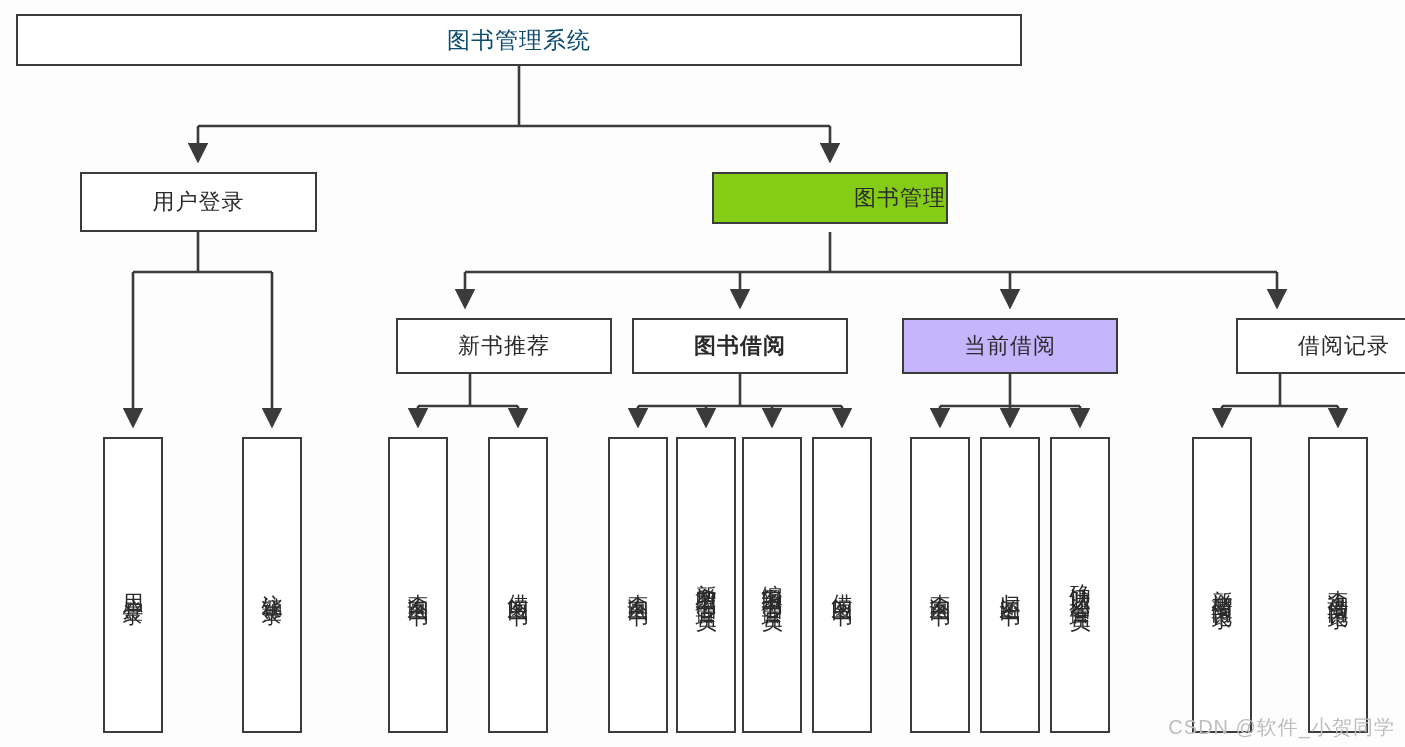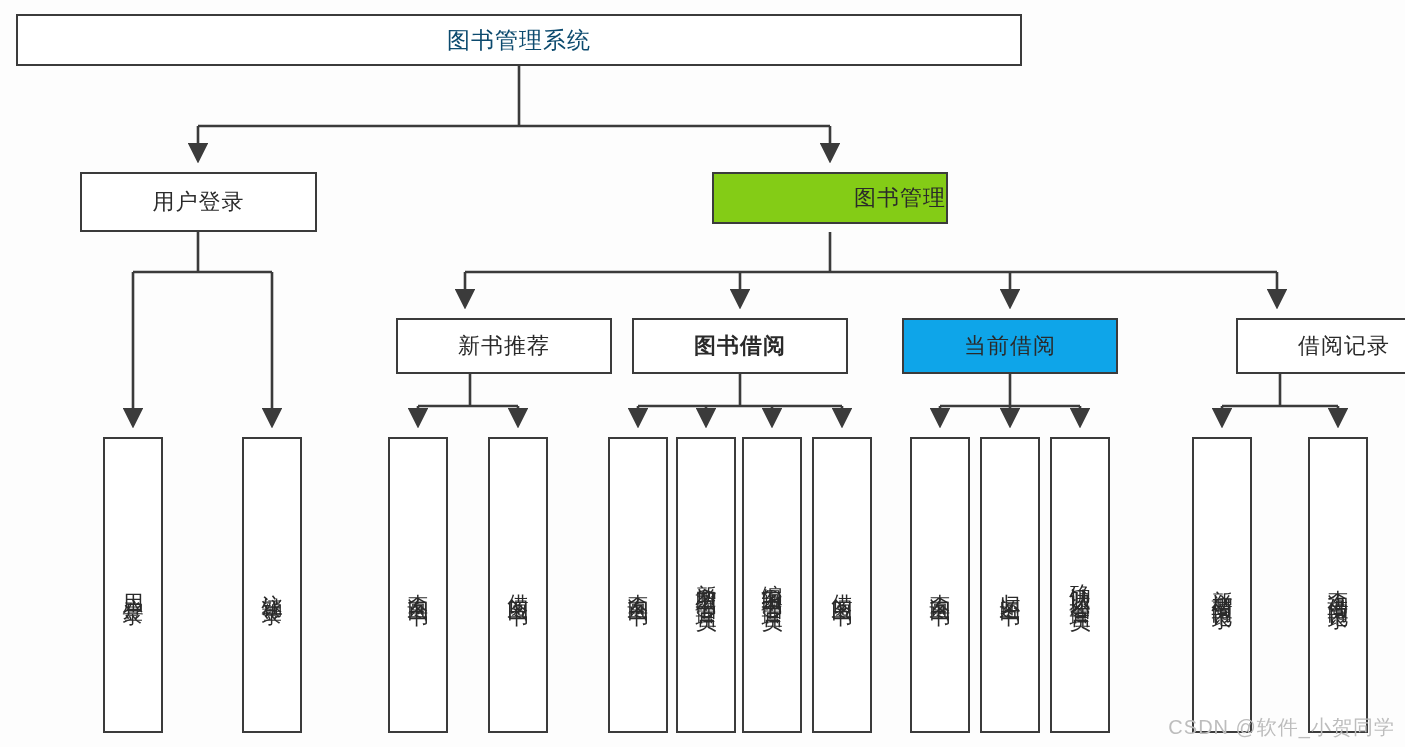--- a/index.html
+++ b/index.html
@@ -115,21 +115,21 @@
   <div class="node" style="left: 712px; top: 172px; width: 236px; height: 52px; background: #84cc16; border-color: rgb(59, 59, 59); color: rgb(42, 42, 42); justify-content: flex-end;">
     <span class="lbl">图书管理</span>
   </div>
 
   <div class="node" style="left: 362px; top: 318px; width: 216px; height: 56px; background: rgb(255, 255, 255); border-color: rgb(59, 59, 59); color: rgb(42, 42, 42); margin-left: 34px;">
     <span class="lbl">新书推荐</span>
   </div>
   <div class="node" style="left: 632px; top: 318px; width: 216px; height: 56px; background: rgb(255, 255, 255); border-color: rgb(59, 59, 59); color: rgb(42, 42, 42); font-weight: bold;">
     <span class="lbl">图书借阅</span>
   </div>
-  <div class="node" style="left: 902px; top: 318px; width: 216px; height: 56px; background: #0ea5e9; border-color: rgb(59, 59, 59); color: rgb(42, 42, 42);">
+  <div class="node" style="left: 902px; top: 318px; width: 216px; height: 56px; background: #c4b5fd; border-color: rgb(59, 59, 59); color: rgb(42, 42, 42);">
     <span class="lbl">当前借阅</span>
   </div>
   <div class="node" style="left: 1236px; top: 318px; width: 216px; height: 56px; background: rgb(255, 255, 255); border-color: rgb(59, 59, 59); color: rgb(42, 42, 42);">
     <span class="lbl">借阅记录</span>
   </div>
 
   <div class="node vert" style="left: 103px; top: 437px; width: 60px; height: 296px; background: rgb(255, 255, 255); border-color: rgb(59, 59, 59); color: rgb(42, 42, 42);">
     <span class="lbl">用户登录</span>
   </div>
   <div class="node vert" style="left: 242px; top: 437px; width: 60px; height: 296px; background: rgb(255, 255, 255); border-color: rgb(59, 59, 59); color: rgb(42, 42, 42);">

